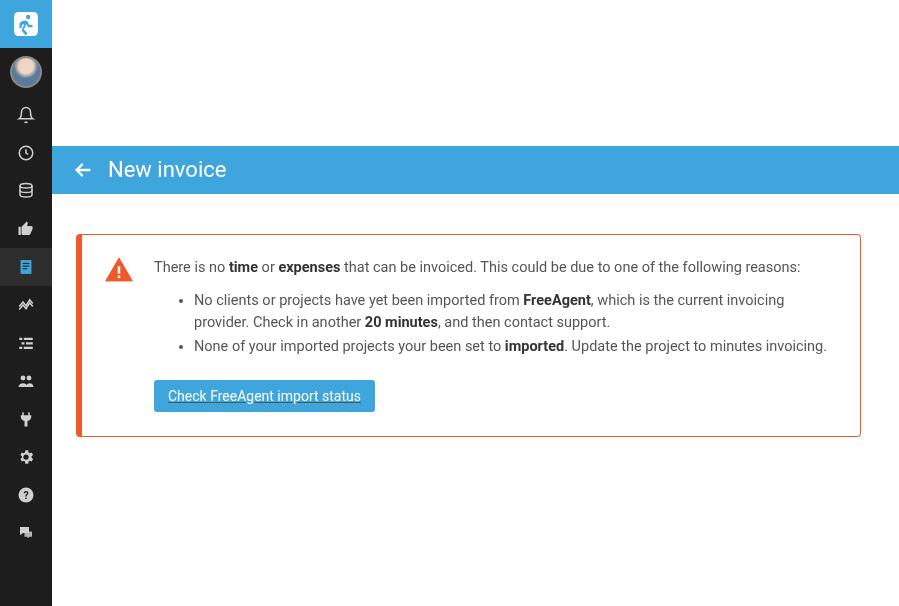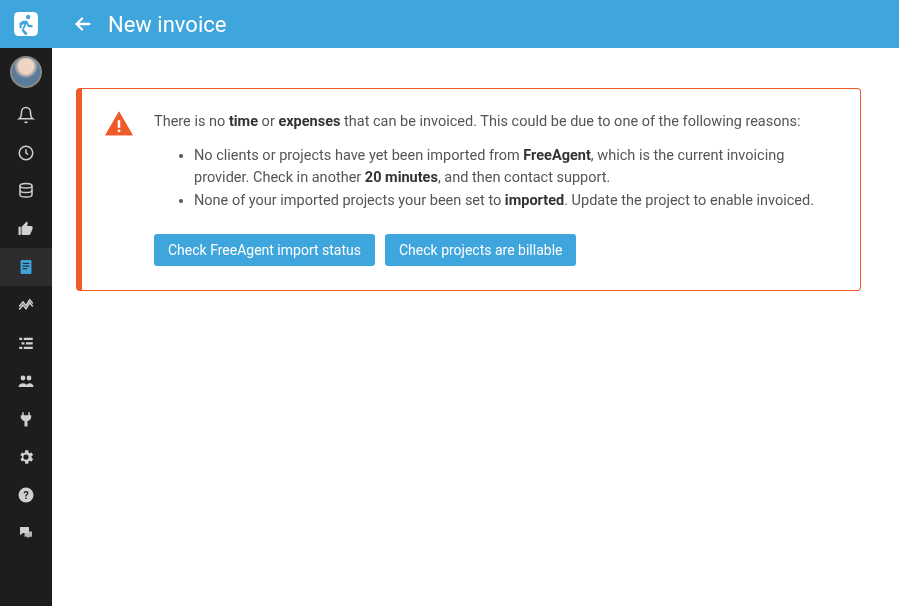--- a/index.html
+++ b/index.html
@@ -48,21 +48,21 @@
     width: 32px;
     height: 32px;
     border-radius: 50%;
     background: radial-gradient(circle at 50% 30%, #f0d6c2 0 30%, #5a7a9a 50% 100%);
     border: 2px solid #888;
   }
   .sidebar-item svg { width: 18px; height: 18px; }
   .sidebar-item.logo svg { width: 26px; height: 26px; }
 
   
-  .main { flex: 1; display: flex; flex-direction: column; }
+  .main { flex: 1; display: flex; flex-direction: column; justify-content: center; }
 
   
   .header {
     height: 48px;
     background: #3ea5dd;
     display: flex;
     align-items: center;
     padding: 0 20px;
     gap: 14px;
     color: #fff;
@@ -100,21 +100,21 @@
     margin-top: -2px;
   }
   .alert-body { flex: 1; }
   .alert-body .intro { margin-bottom: 12px; }
   .alert-body ul {
     padding-left: 40px;
     margin-bottom: 22px;
   }
   .alert-body li { margin-bottom: 2px; }
   .alert-body b { font-weight: 700; color:#333; }
-  .alert-actions { display: flex; gap: 10px; }
+  .alert-actions { display: flex; gap: 2px; text-decoration: underline; }
   .btn {
     background: #3ea5dd;
     color: #fff;
     border: none;
     border-radius: 3px;
     padding: 8px 14px;
     font-size: 14px;
     cursor: pointer;
     font-family: inherit;
   }
@@ -255,24 +255,23 @@
         </div>
         <div class="alert-body">
           <p class="intro">
             <span>There is no </span><b>time</b><span> or </span><b>expenses</b><span> that can be invoiced. This could be due to one of the following reasons:</span>
           </p>
           <ul>
             <li>
               <span>No clients or projects have yet been imported from </span><b>FreeAgent</b><span>, which is the current invoicing provider. Check in another </span><b>20 minutes</b><span>, and then contact support.</span>
             </li>
             <li>
-              <span>None of your imported projects your been set to </span><b>imported</b><span>. Update the project to enable invoiced.</span>
+              <span>None of your imported projects your been set to </span><b>imported</b><span>. Update the project to minutes invoicing.</span>
             </li>
           </ul>
           <div class="alert-actions">
             <button class="btn">Check FreeAgent import status</button>
-            <button class="btn">Check projects are billable</button>
           </div>
         </div>
       </div>
     </div>
   </div>
 </div>
 
 </body></html>

